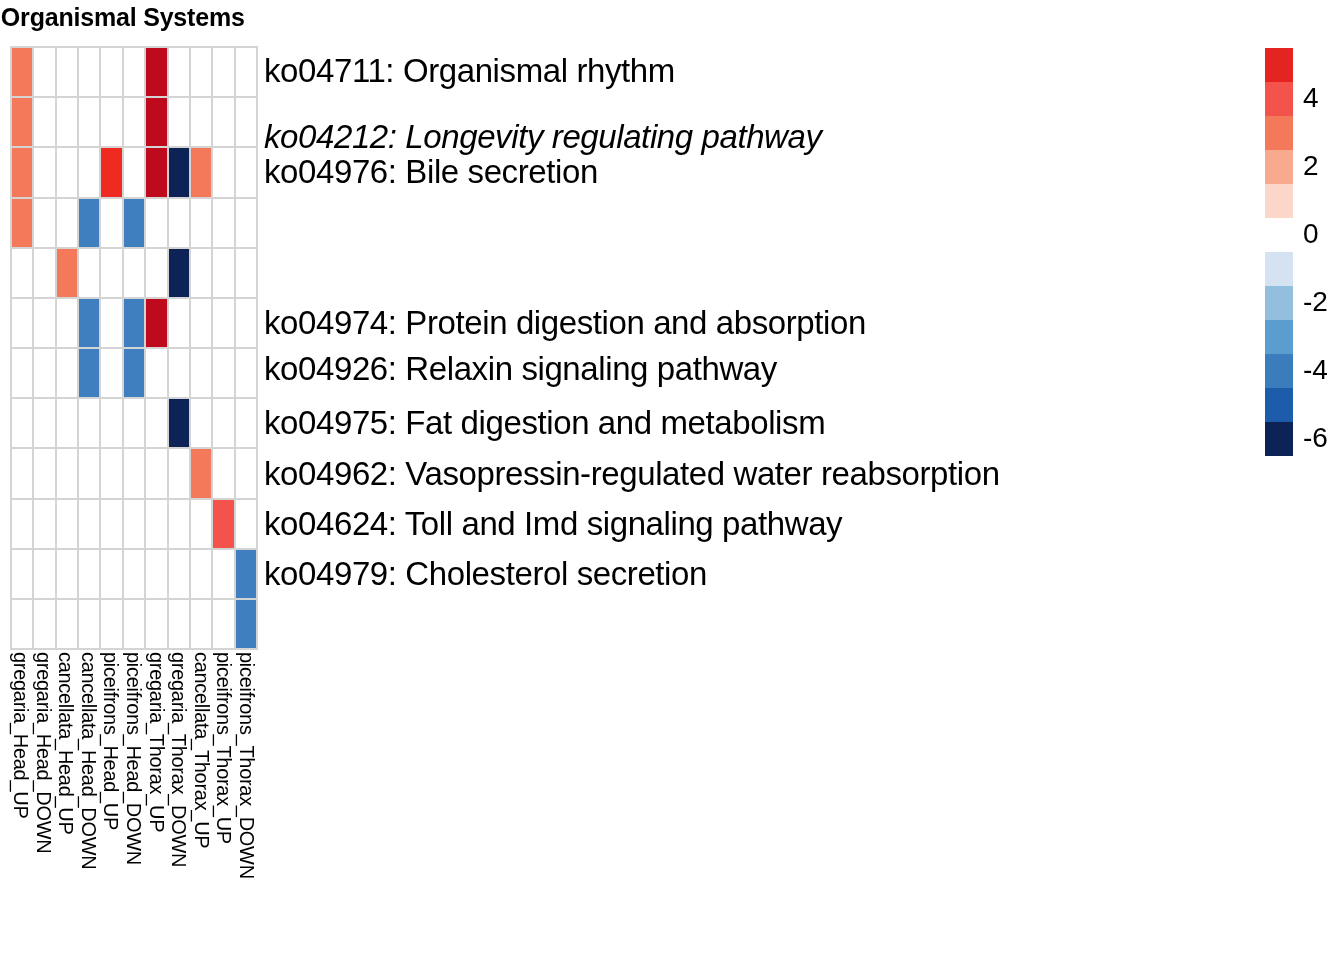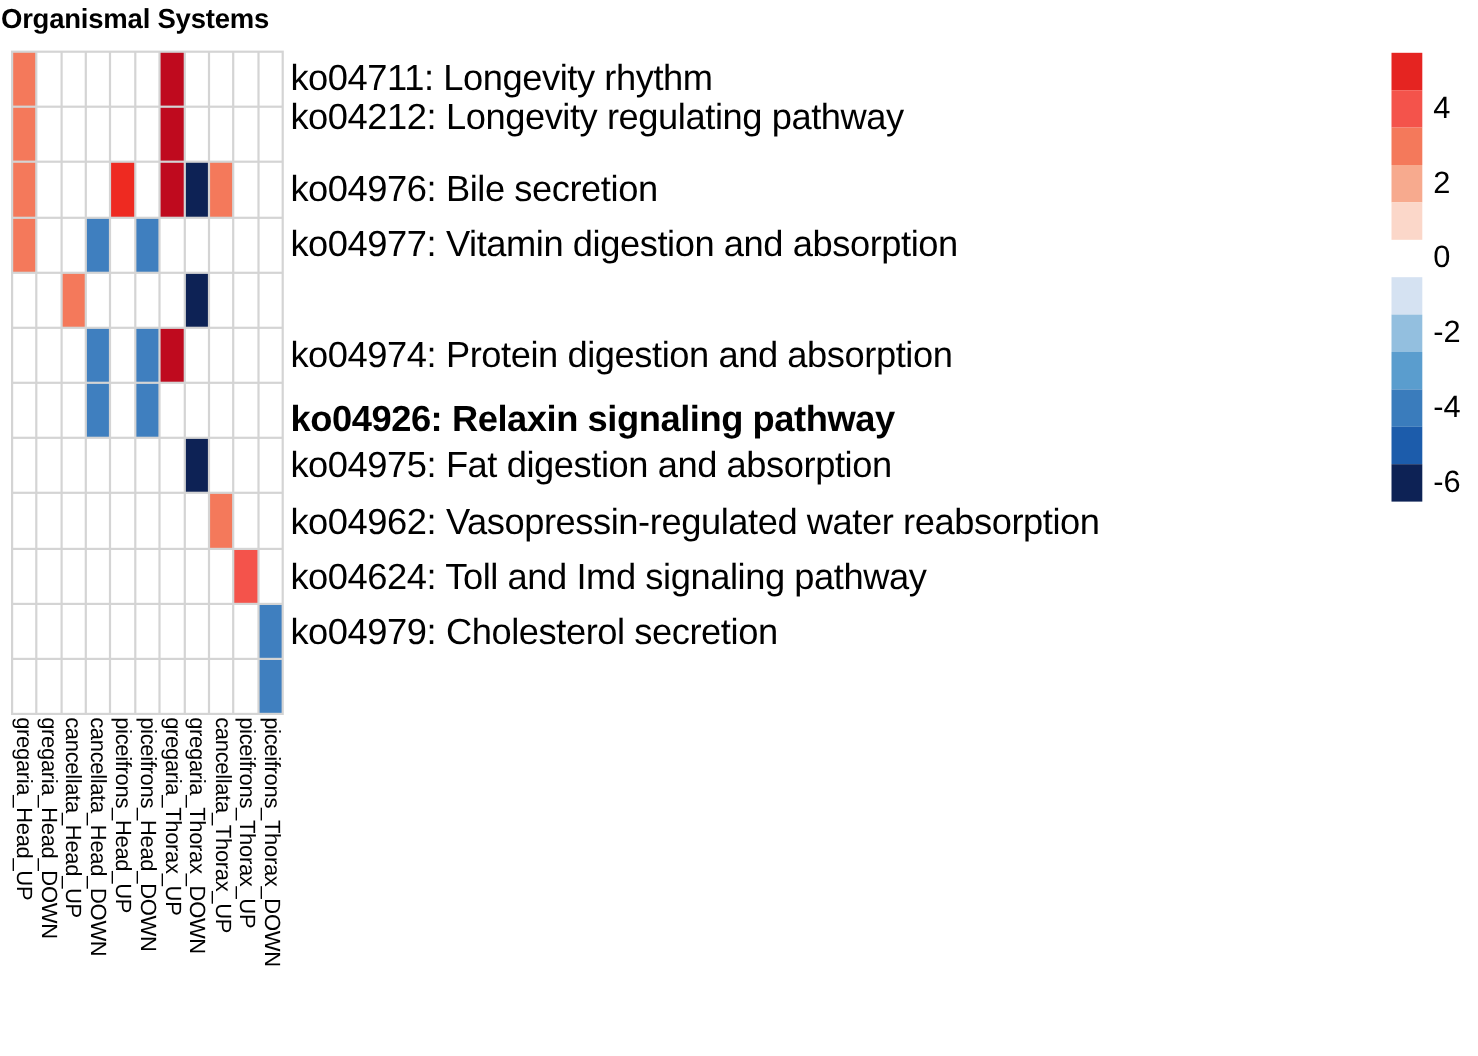--- a/index.html
+++ b/index.html
@@ -250,27 +250,26 @@
     <div class="hm-cell" style="background: rgb(255, 255, 255);"></div>
     <div class="hm-cell" style="background: rgb(255, 255, 255);"></div>
     <div class="hm-cell" style="background: rgb(255, 255, 255);"></div>
     <div class="hm-cell" style="background: rgb(255, 255, 255);"></div>
     <div class="hm-cell" style="background: rgb(255, 255, 255);"></div>
     <div class="hm-cell" style="background: rgb(255, 255, 255);"></div>
     <div class="hm-cell" style="background: rgb(63, 127, 191);"></div>
   </div>
 
 <div id="row-labels">
-    <div class="row-label" style="top: 0px;">ko04711: Longevity rhythm</div>
-    <div class="row-label" style="top: 35px;">ko04212: Longevity regulating pathway</div>
+    <div class="row-label" style="top: 0px;">ko04711: Organismal rhythm</div>
+    <div class="row-label" style="top: 66px; font-style: italic;">ko04212: Longevity regulating pathway</div>
     <div class="row-label" style="top: 100.667px;">ko04976: Bile secretion</div>
-    <div class="row-label" style="top: 151px;">ko04977: Vitamin digestion and absorption</div>
     <div class="row-label" style="top: 251.667px;">ko04974: Protein digestion and absorption</div>
-    <div class="row-label" style="top: 310px; font-weight: bold;">ko04926: Relaxin signaling pathway</div>
-    <div class="row-label" style="top: 352.333px;">ko04975: Fat digestion and absorption</div>
+    <div class="row-label" style="top: 298px;">ko04926: Relaxin signaling pathway</div>
+    <div class="row-label" style="top: 352.333px;">ko04975: Fat digestion and metabolism</div>
     <div class="row-label" style="top: 402.667px;">ko04962: Vasopressin-regulated water reabsorption</div>
     <div class="row-label" style="top: 453px;">ko04624: Toll and Imd signaling pathway</div>
     <div class="row-label" style="top: 503.333px;">ko04979: Cholesterol secretion</div>
   </div>
 
 <div id="col-labels">
     <div class="col-label-slot" style="left: 0px; width: 22.5455px;">
       <div class="col-label-text">gregaria_Head_UP</div>
     </div>
     <div class="col-label-slot" style="left: 22.5455px; width: 22.5455px;">

